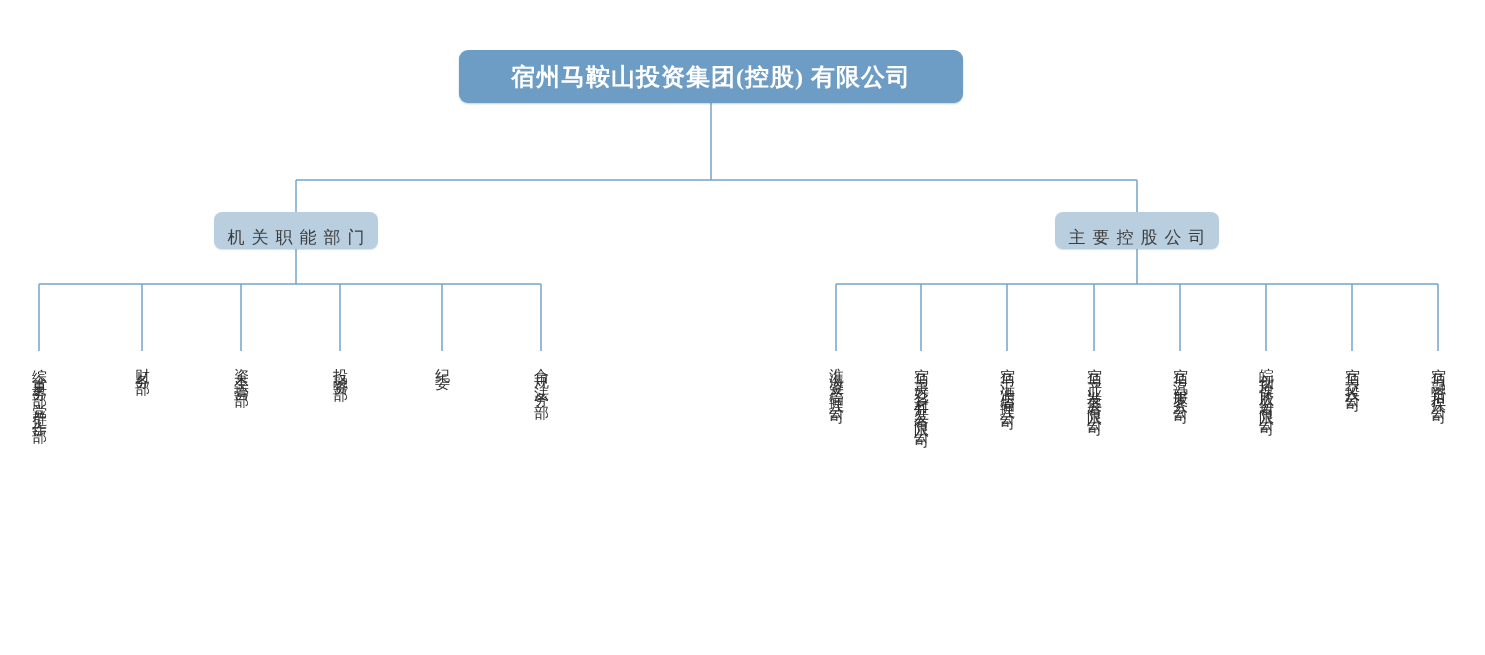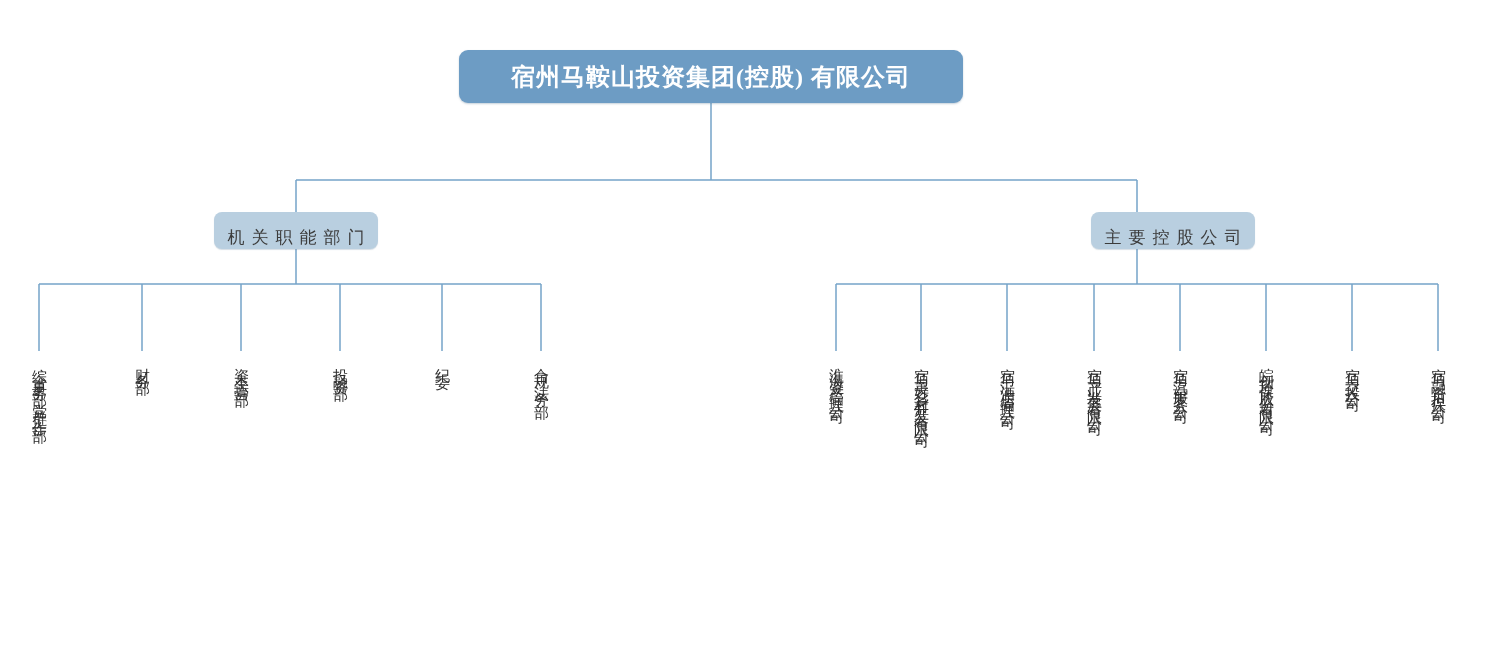--- a/index.html
+++ b/index.html
@@ -49,21 +49,21 @@
     display: flex;
     align-items: flex-end;
     justify-content: center;
     color: #3c3c3c;
     font-size: 17px;
     letter-spacing: 7px;
     text-indent: 7px; 
     box-shadow: 0 1px 1px rgba(120,145,170,0.3);
   }
   .branch-box.left  { left: 214px; }
-  .branch-box.right { left: 1091px; }
+  .branch-box.right { left: 1055px; }
   .v-label {
     position: absolute;
     top: 356px;
     transform: translateX(-50%);
     writing-mode: vertical-rl;
     text-orientation: upright;
     color: #2d2d2d;
     font-size: 15px;
     letter-spacing: 6px;
     line-height: 1;

